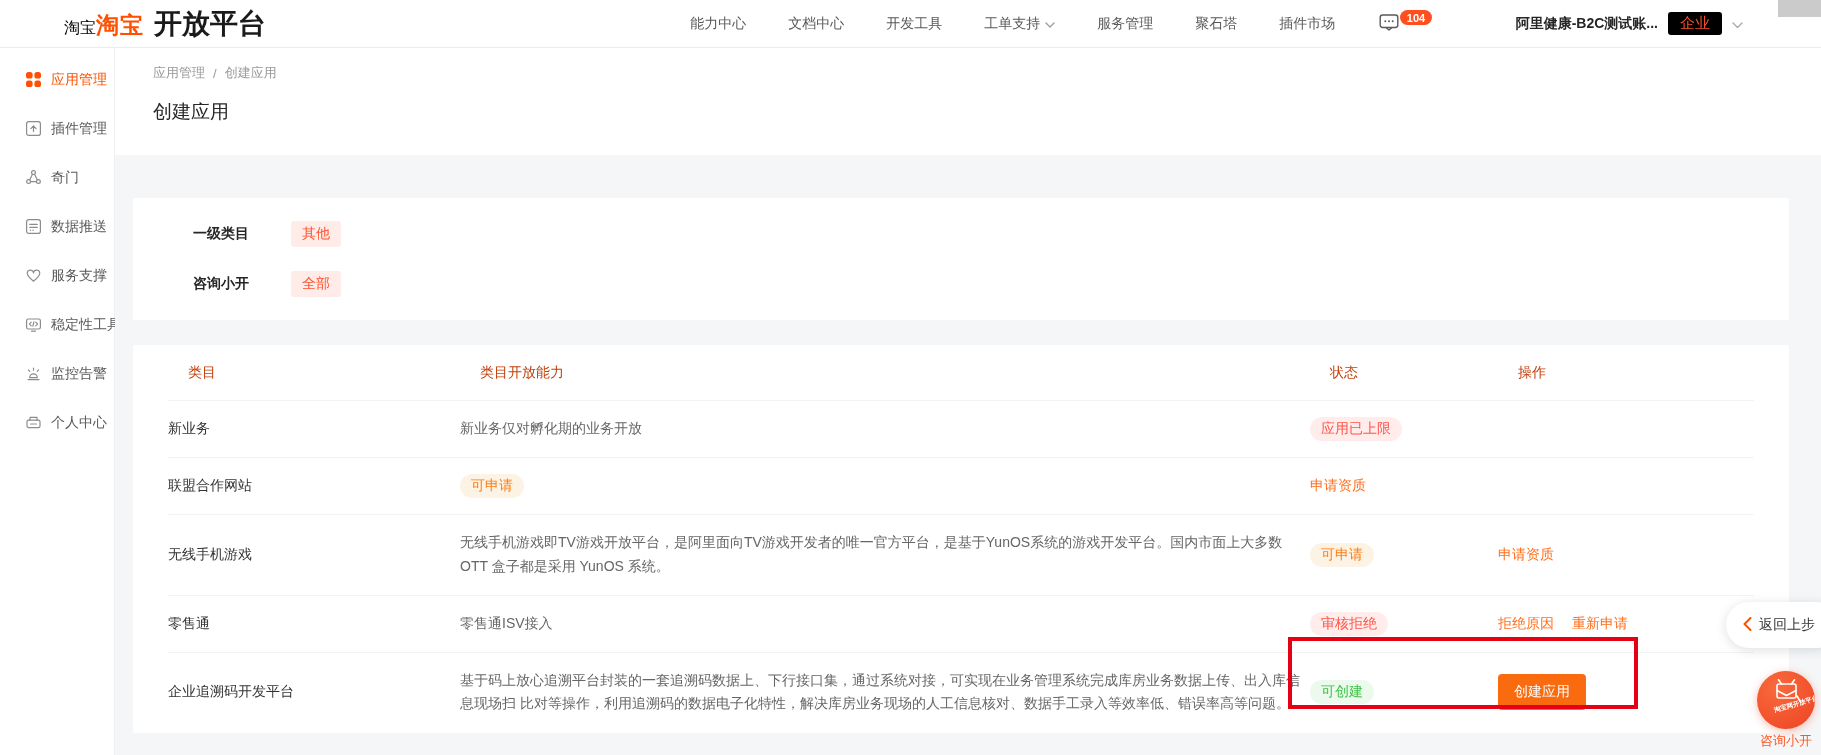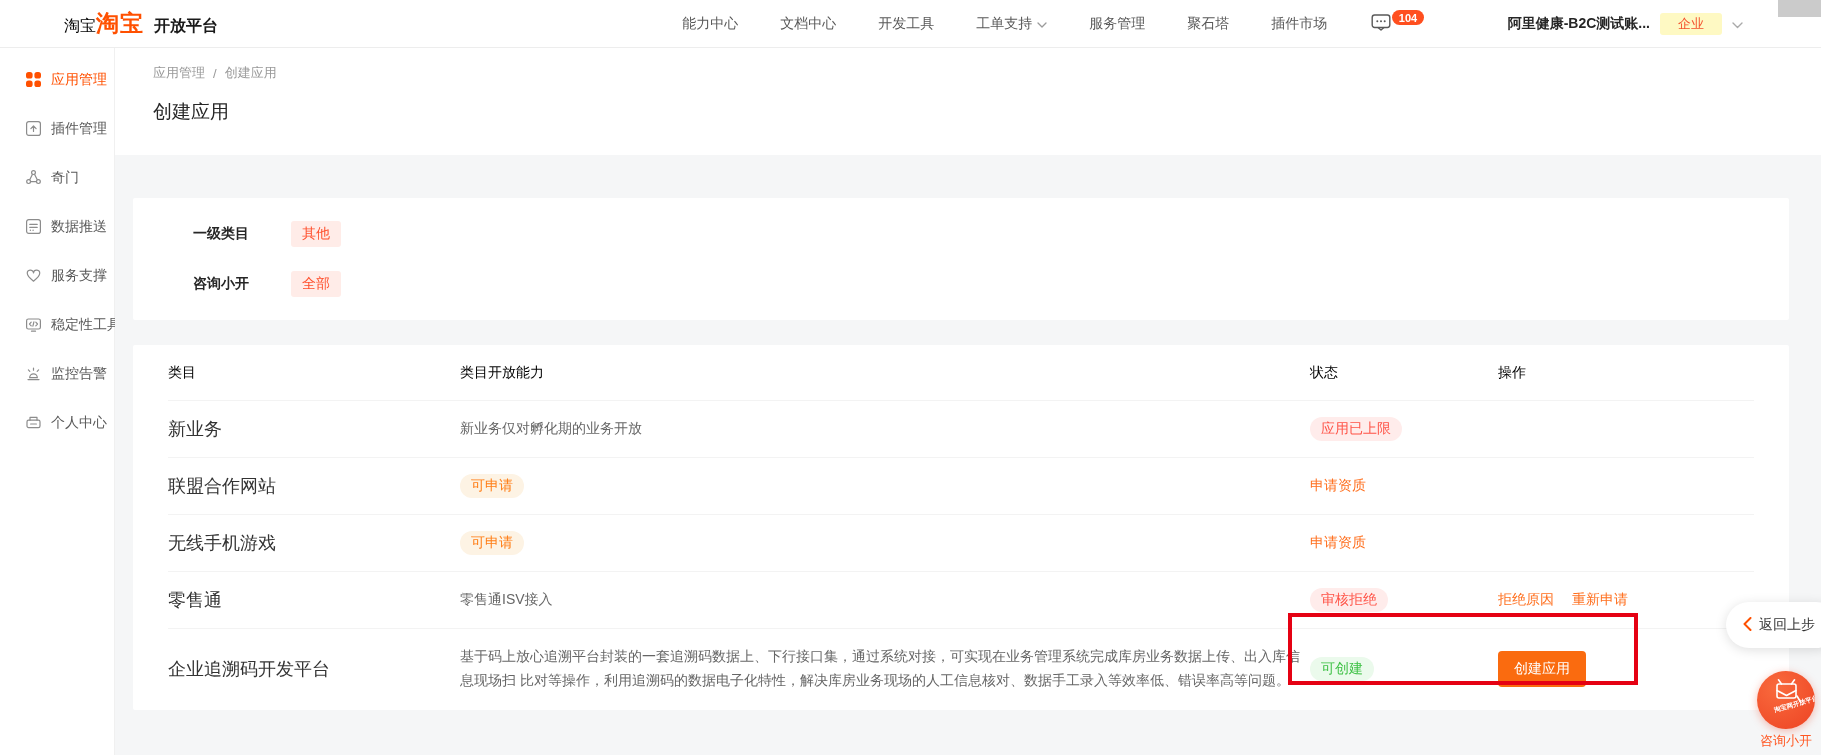--- a/index.html
+++ b/index.html
@@ -4,30 +4,30 @@
 <style>
   * { margin:0; padding:0; box-sizing:border-box; }
   html,body { width:1821px; height:755px; overflow:hidden; }
   body { font-family:"Liberation Sans","DejaVu Sans",sans-serif; background:#f5f6f7; position:relative; }
 
   
   .header { height:48px; background:#fff; border-bottom:1px solid #ededed;
             display:flex; align-items:center; padding:0 78px 0 64px; position:relative; z-index:4; }
   .logo { display:flex; align-items:baseline; cursor:pointer; }
   .logo-brand { color:#ff5000; font-size:23px; font-weight:800; letter-spacing:1px; }
-  .logo-suffix { color:#1a1a1a; font-size:16px; font-weight:700; margin-left:10px; }
+  .logo-suffix { color:#1a1a1a; font-size:28px; font-weight:700; margin-left:10px; }
   .nav { margin-left:auto; display:flex; align-items:center; gap:42px; font-size:14px; color:#595959;justify-content:space-between; }
   .nav-item { display:flex; align-items:center; gap:5px; cursor:pointer; white-space:nowrap; }
   .nav-caret { display:inline-flex; margin-top:2px; }
   .msg-wrap { display:flex; align-items:flex-start; margin-left:2px; cursor:pointer; }
   .msg-badge { background:#ff4f1f; color:#fff; font-size:11px; font-weight:700;
                padding:1.5px 6.5px; border-radius:9px; margin:-3px 0 0 1px; }
   .account { display:flex; align-items:center; gap:10px; margin-left:42px; cursor:pointer; }
   .account-name { color:#262626; font-weight:700; font-size:14px; }
-  .account-badge { background:#fef9c3; color:#f4502c; font-size:13px; padding:2px 18px; border-radius:3px; }
+  .account-badge { background:#000000; color:#f4502c; font-size:15px; padding:2px 12px; border-radius:3px; }
 
   
   .scroll-thumb { position:absolute; top:0; right:0; width:43px; height:17px; background:#cbcbcb; z-index:9; }
 
   
   .app { display:flex; height:713px; }
   .sidebar { width:115px; background:#fff; border-right:1px solid #f0f0f0; padding-top:7px; flex-shrink:0; }
   .side-item { height:49px; display:flex; align-items:center; gap:9px; padding-left:25px;
                font-size:14px; color:#595959; cursor:pointer; white-space:nowrap; }
   .side-item .ic { display:inline-flex; width:17px; justify-content:center; }
@@ -43,23 +43,23 @@
   
   .filter-card { margin:43px 32px 0 18px; background:#fff; border-radius:2px; padding:23px 0 23px 60px; }
   .filter-row { display:flex; align-items:center; }
   .filter-row + .filter-row { margin-top:24px; }
   .filter-label { font-size:14px; color:#262626; font-weight:700; width:62px; margin-right:36px; }
   .filter-tag { background:#ffece8; color:#ff4f2c; font-size:14px; padding:4px 11px;
                 border-radius:3px; cursor:pointer; }
 
   .table-card { margin:25px 32px 0 18px; background:#fff; border-radius:2px; padding:0 35px 1px; }
   .thead, .trow { display:grid; grid-template-columns:292px 850px 188px 1fr; align-items:center; }
-  .thead { height:55px; color:#000000; font-size:14px; }
+  .thead { height:55px; color:#c2410c; font-size:14px;margin-left:20px; }
   .trow { border-top:1px solid #f3f3f3; padding:16px 0; position:relative; }
-  .td-cat { color:#333; font-size:18px; padding-right:10px; }
+  .td-cat { color:#333; font-size:14px; padding-right:10px; }
   .td-cap { color:#666; font-size:14px; line-height:1.7; padding-right:10px; }
   .pill { display:inline-block; padding:3px 11px; border-radius:12px; font-size:14px; }
   .pill-red    { color:#ff5347; background:#ffeceb; }
   .pill-orange { color:#ff7d15; background:#fdf3e4; }
   .pill-green  { color:#3fc146; background:#ebfaec; }
   .td-actions { display:flex; gap:18px; align-items:center; }
   .action-link { color:#ff6f1e; font-size:14px; cursor:pointer; text-decoration:none; white-space:nowrap; }
   .create-btn { background:#fa6b0f; color:#fff; border:none; border-radius:4px; font-size:14px;
                 padding:9px 16px; cursor:pointer; font-family:inherit; }
   .annotation { display:none; }
@@ -292,20 +292,21 @@
           <div class="td-actions">
 
               <a class="action-link">申请资质</a>
 
           </div>
 
         </div>
 
         <div class="trow">
           <div class="td-cat">无线手机游戏</div>
+          <div class="td-cap">无线手机游戏即TV游戏开放平台，是阿里面向TV游戏开发者的唯一官方平台，是基于YunOS系统的游戏开发平台。国内市面上大多数 OTT 盒子都是采用 YunOS 系统。</div>
           <div class="td-status">
             <span class="pill pill-orange">可申请</span>
           </div>
           <div class="td-actions">
 
               <a class="action-link">申请资质</a>
 
           </div>
 
         </div>

